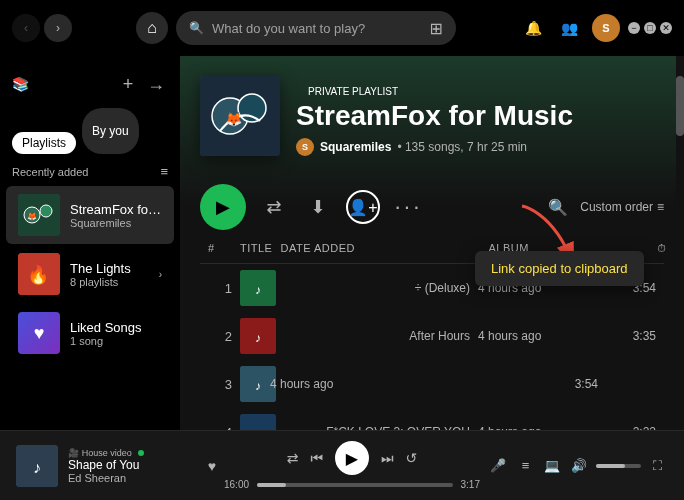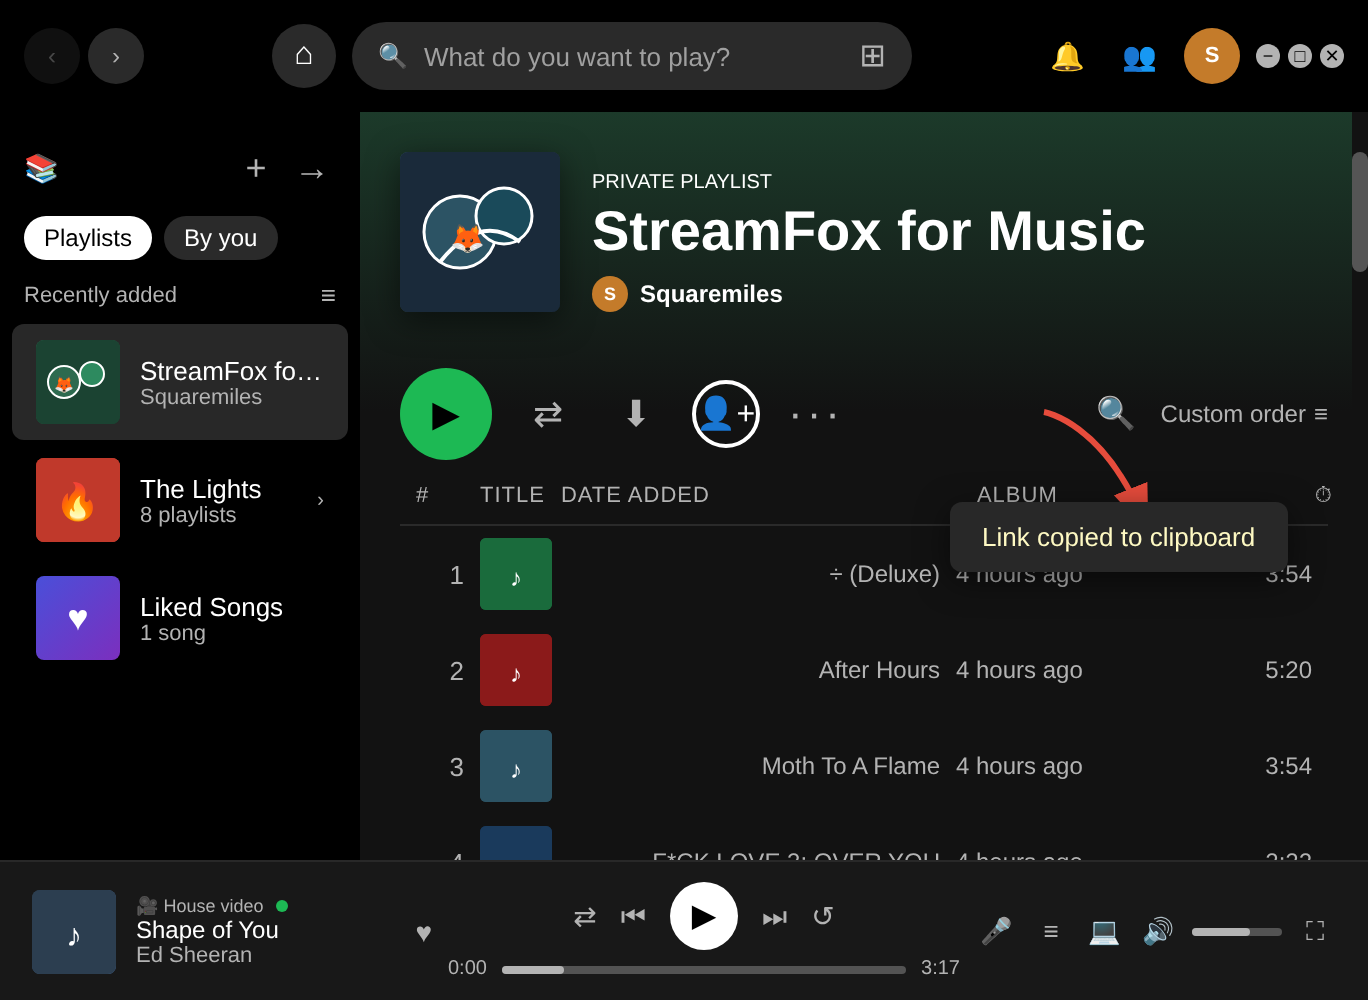--- a/index.html
+++ b/index.html
@@ -129,21 +129,21 @@
       display: flex; align-items: center; justify-content: center;
     }
     .filter-row {
       display: flex; gap: 6px; padding: 4px 12px 8px;
     }
     .filter-chip {
       background: #2a2a2a; border: none; color: #fff;
       border-radius: 20px; padding: 4px 10px; font-size: 12px;
       cursor: pointer;
     }
-    .filter-chip.active { background: #fff; color: #000; }
+    .filter-chip.active { background: #fff; color: #000; margin-top: 24px; }
     .recent-row {
       display: flex; align-items: center; justify-content: space-between;
       padding: 2px 12px 6px;
     }
     .recent-label { color: #b3b3b3; font-size: 11px; }
     .recent-btn { background: transparent; border: none; color: #b3b3b3; cursor: pointer; font-size: 13px; }
     .library-list { overflow-y: auto; flex: 1; }
     .library-item {
       display: flex; align-items: center; gap: 10px;
       padding: 8px 12px; cursor: pointer;
@@ -198,21 +198,21 @@
       flex-shrink: 0; font-size: 28px;
       box-shadow: 0 4px 16px rgba(0,0,0,0.5);
       overflow: hidden;
     }
     .playlist-cover-art {
       width: 100%; height: 100%;
       background: linear-gradient(135deg, #2c5364, #203a43, #0f2027);
       display: flex; align-items: center; justify-content: center;
     }
     .playlist-meta { flex: 1; }
-    .playlist-type { font-size: 10px; color: #fff; margin-bottom: 4px; text-transform: uppercase; font-weight: 500; }
+    .playlist-type { font-size: 10px; color: #fff; margin-bottom: 4px; text-transform: uppercase; font-weight: 500; margin-left: 12px; }
     .playlist-title { font-size: 28px; font-weight: 900; color: #fff; line-height: 1.1; margin-bottom: 6px; }
     .playlist-owner-row { display: flex; align-items: center; gap: 6px; }
     .owner-avatar {
       width: 18px; height: 18px; border-radius: 50%;
       background: #c47b2a;
       display: flex; align-items: center; justify-content: center;
       font-size: 9px; font-weight: bold; color: #fff;
     }
     .playlist-owner { font-size: 12px; color: #fff; font-weight: 600; }
     .playlist-info { font-size: 12px; color: #b3b3b3; }
@@ -284,21 +284,21 @@
     .track-name { font-size: 13px; color: #fff; white-space: nowrap; overflow: hidden; text-overflow: ellipsis; }
     .track-artist { font-size: 11px; color: #b3b3b3; white-space: nowrap; overflow: hidden; text-overflow: ellipsis; display: flex; align-items: center; gap: 4px; }
     .track-album { font-size: 12px; color: #b3b3b3; white-space: nowrap; overflow: hidden; text-overflow: ellipsis; text-align: right; }
     .track-date { font-size: 12px; color: #b3b3b3; }
     .track-duration { font-size: 12px; color: #b3b3b3; text-align: right; }
     .tooltip-box {
       position: absolute;
       top: 195px;
       left: 295px;
       background: #282828;
-      color: #fef9c3;
+      color: #fde047;
       padding: 10px 16px;
       border-radius: 6px;
       font-size: 13px;
       font-weight: 500;
       white-space: nowrap;
       z-index: 100;
       box-shadow: 0 4px 16px rgba(0,0,0,0.5);
     }
 
     
@@ -439,20 +439,21 @@
             <text x="25" y="48" fill="#fff" font-size="14">🦊</text>
           </svg>
         </div>
       </div>
       <div class="playlist-meta">
         <div class="playlist-type">Private Playlist</div>
         <div class="playlist-title">StreamFox for Music</div>
         <div class="playlist-owner-row">
           <div class="owner-avatar">S</div>
           <span class="playlist-owner">Squaremiles</span>
+          <span class="playlist-info">• <span>135 songs, 7 hr 25 min</span></span>
         </div>
       </div>
     </div>
 
     <div class="action-row">
       <button class="play-btn">▶</button>
       <button class="action-icon-btn">⇄</button>
       <button class="action-icon-btn">⬇</button>
       <button class="action-icon-btn highlighted" style="border:2px solid #fff; border-radius:50%; width:34px; height:34px; display:flex; align-items:center; justify-content:center; font-size:16px; color:#fff;">
         👤+
@@ -502,37 +503,36 @@
                   <text x="18" y="24" text-anchor="middle" fill="#fff" font-size="12">♪</text>
                 </svg>
         </div>
         <div class="track-text">
           <div class="track-name">Blinding Lights</div>
           <div class="track-artist">The Weeknd</div>
         </div>
       </div>
       <div class="track-album">After Hours</div>
       <div class="track-date">4 hours ago</div>
-      <div class="track-duration">5:20</div>
+      <div class="track-duration">3:35</div>
     </div>
           <div class="track-row">
       <div class="track-num">3</div>
       <div class="track-info">
         <div class="track-thumb" style="background:#2c5364;">
           <svg width="36" height="36">
                   <rect width="36" height="36" fill="#2c5364" rx="3"></rect>
                   <text x="18" y="24" text-anchor="middle" fill="#fff" font-size="12">♪</text>
                 </svg>
         </div>
         <div class="track-text">
           <div class="track-name">Moth To A Flame with The...</div>
           <div class="track-artist">Swedish House Mafia, The ...</div>
         </div>
       </div>
-      <div class="track-album">Moth To A Flame</div>
       <div class="track-date">4 hours ago</div>
       <div class="track-duration">3:54</div>
     </div>
           <div class="track-row">
       <div class="track-num">4</div>
       <div class="track-info">
         <div class="track-thumb" style="background:#1a3a5c;">
           <svg width="36" height="36">
                   <rect width="36" height="36" fill="#1a3a5c" rx="3"></rect>
                   <text x="18" y="24" text-anchor="middle" fill="#fff" font-size="12">♪</text>
@@ -594,21 +594,21 @@
 
   <div class="player-controls">
     <div class="ctrl-row">
       <button class="ctrl-btn">⇄</button>
       <button class="ctrl-btn">⏮</button>
       <button class="ctrl-btn primary" style="width:34px;height:34px;border-radius:50%;background:#fff;color:#000;font-size:16px;">▶</button>
       <button class="ctrl-btn">⏭</button>
       <button class="ctrl-btn">↺</button>
     </div>
     <div class="progress-row">
-      <span class="time-label">0:00</span>
+      <span class="time-label">16:00</span>
       <div class="progress-bar">
         <div class="progress-fill"></div>
       </div>
       <span class="time-label">3:17</span>
     </div>
   </div>
 
   <div class="right-controls">
     <button class="icon-btn" style="color:#b3b3b3;font-size:13px;">🎤</button>
     <button class="icon-btn" style="color:#b3b3b3;font-size:13px;">≡</button>

